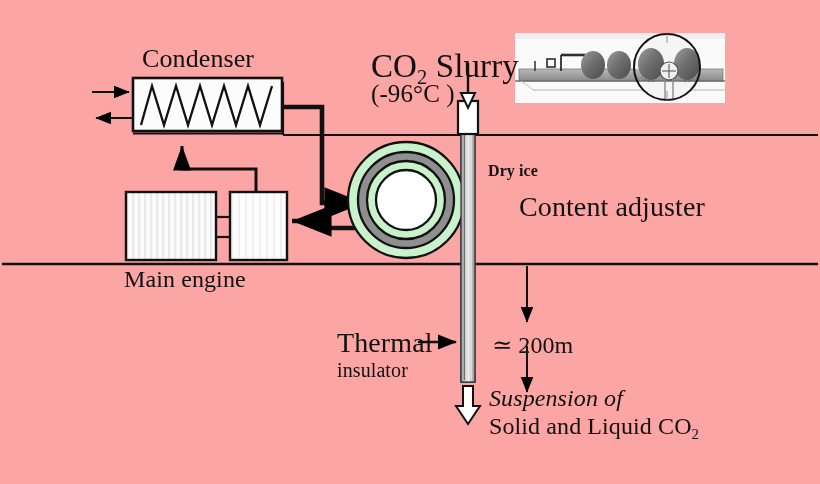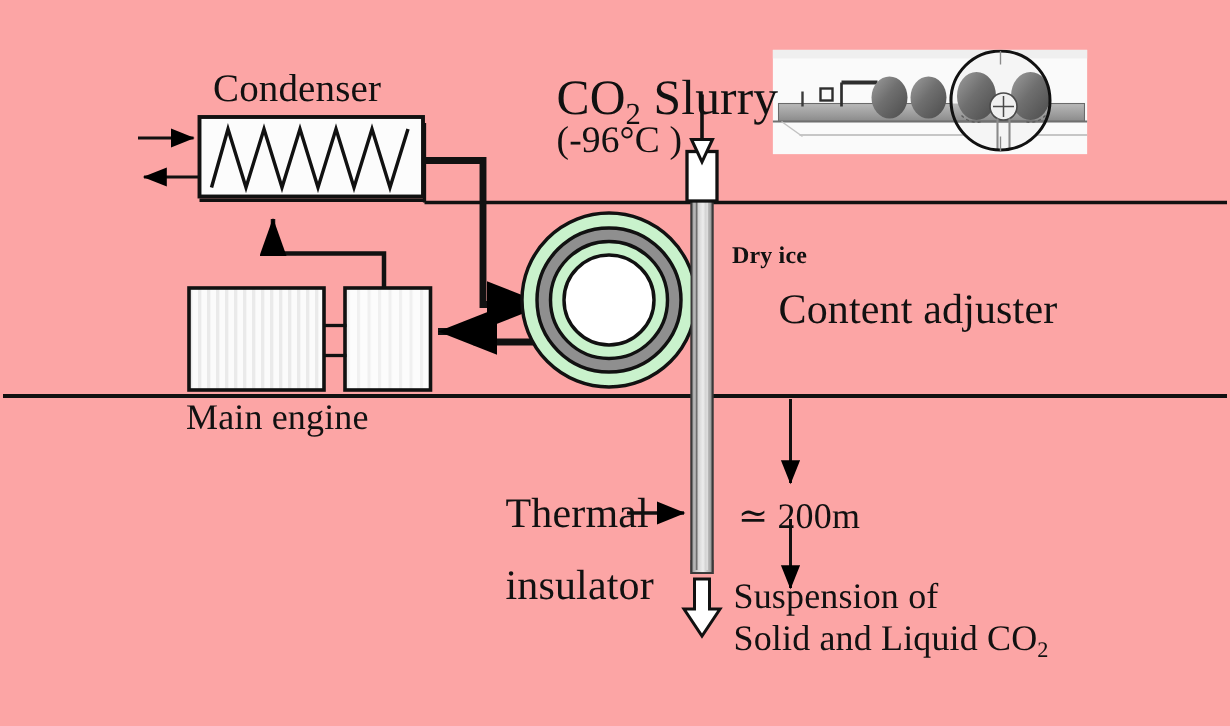--- a/index.html
+++ b/index.html
@@ -21,23 +21,23 @@
   }
   .sub{font-size:0.62em;vertical-align:-0.32em;}
   #lbl-condenser{left:142px;top:44px;font-size:26px;}
   #lbl-slurry{left:371px;top:48px;font-size:33px;text-align:right;}
   #lbl-slurry2{left:371px;top:80px;font-size:25px;}
   #lbl-dryice{left:488px;top:162px;font-size:16px;font-weight:bold;}
   #lbl-dryice2{left:519px;top:191px;font-size:28px;}
   #lbl-mainengine{left:124px;top:266px;font-size:24px;font-family:Liberation Serif, serif;}
   #lbl-mainengine2{left:124px;top:294px;font-size:24px;}
   #lbl-thermal{left:337px;top:327px;font-size:28px;}
-  #lbl-thermal2{left:337px;top:375px;font-size:28px;}
+  #lbl-thermal2{left:337px;top:359px;font-size:20px;}
   #lbl-depth{left:492px;top:332px;font-size:24px;}
-  #lbl-susp{left:489px;top:385px;font-size:24px;}
+  #lbl-susp{left:489px;top:385px;font-size:24px;font-style:italic;}
   #lbl-susp2{left:489px;top:413px;font-size:24px;}
   #inset{position:absolute;left:515px;top:33px;width:210px;height:70px;overflow:hidden;}
 </style>
 </head>
 <body>
 
 <div id="stage">
 
   <svg width="820" height="484" viewBox="0 0 820 484">
     <defs>

